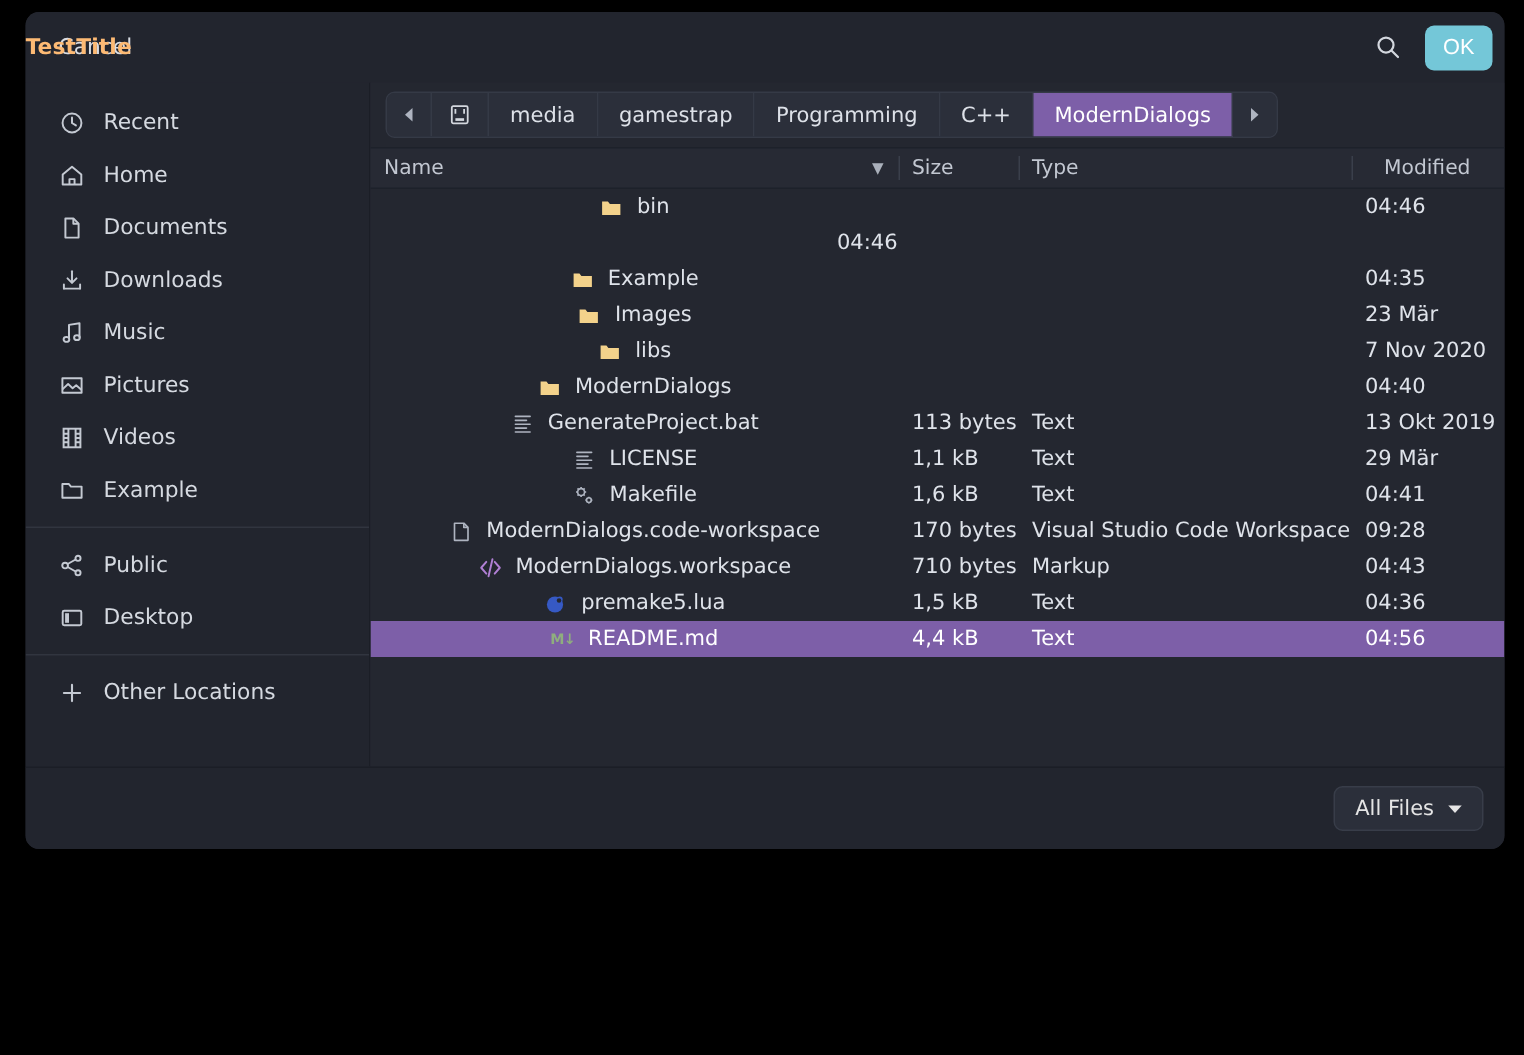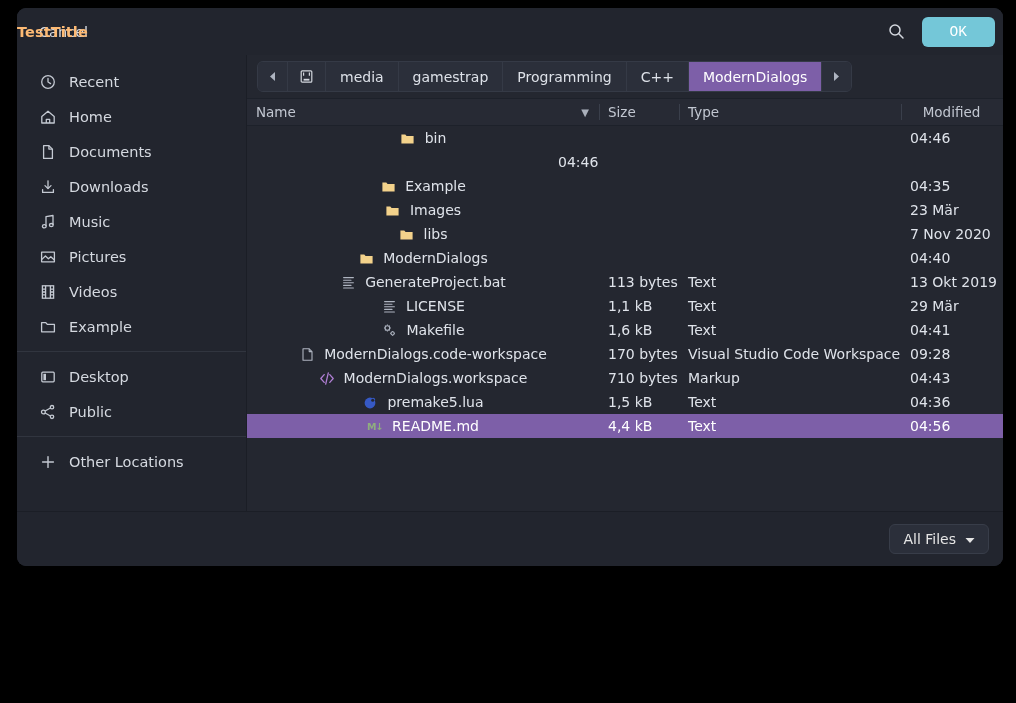--- a/index.html
+++ b/index.html
@@ -62,24 +62,24 @@
   #search-btn {
     width: 30px; height: 30px;
     display: flex; align-items: center; justify-content: center;
     border-radius: 5px;
     cursor: default;
   }
   #ok-btn {
     background: #74c7d8;
     color: #ffffff;
     font-size: 14.5px;
-    padding: 7px 28px;
+    padding: 7px 12px;
     border-radius: 6px;
     border: none;
-    font-family: Liberation Mono, monospace;
+    font-family: Liberation Sans, sans-serif;
     cursor: default;
   }
 
   
   #body { flex: 1; display: flex; min-height: 0; }
 
   
   #sidebar {
     width: 230px;
     flex: 0 0 230px;
@@ -346,37 +346,37 @@
           <span>Example</span>
         </div>
       </div>
 
       <div class="side-sep"></div>
 
       <div>
         <div class="side-item">
           <span class="side-icon">
             <svg width="16" height="16" viewBox="0 0 16 16" fill="none" stroke="currentColor" stroke-width="1.3">
-              <rect x="1.8" y="3.2" width="12.4" height="9.6" rx="1"></rect>
-                <rect x="3.4" y="4.8" width="2.6" height="6.4" fill="currentColor" stroke="none"></rect>
-            </svg>
-          </span>
-          <span>Desktop</span>
-        </div>
-
-        <div class="side-item">
-          <span class="side-icon">
-            <svg width="16" height="16" viewBox="0 0 16 16" fill="none" stroke="currentColor" stroke-width="1.3">
               <circle cx="12" cy="3.2" r="1.7"></circle>
                 <circle cx="3.4" cy="8" r="1.9"></circle>
                 <circle cx="12" cy="12.8" r="1.7"></circle>
               <path d="M5.1 7 10.4 4M5.1 9l5.3 3"></path>
             </svg>
           </span>
           <span>Public</span>
+        </div>
+
+        <div class="side-item">
+          <span class="side-icon">
+            <svg width="16" height="16" viewBox="0 0 16 16" fill="none" stroke="currentColor" stroke-width="1.3">
+              <rect x="1.8" y="3.2" width="12.4" height="9.6" rx="1"></rect>
+                <rect x="3.4" y="4.8" width="2.6" height="6.4" fill="currentColor" stroke="none"></rect>
+            </svg>
+          </span>
+          <span>Desktop</span>
         </div>
       </div>
 
       <div class="side-sep"></div>
 
       <div>
         <div class="side-item">
           <span class="side-icon">
             <svg width="16" height="16" viewBox="0 0 16 16" fill="none" stroke="currentColor" stroke-width="1.4" stroke-linecap="round">
               <path d="M8 2.6v10.8M2.6 8h10.8"></path>

